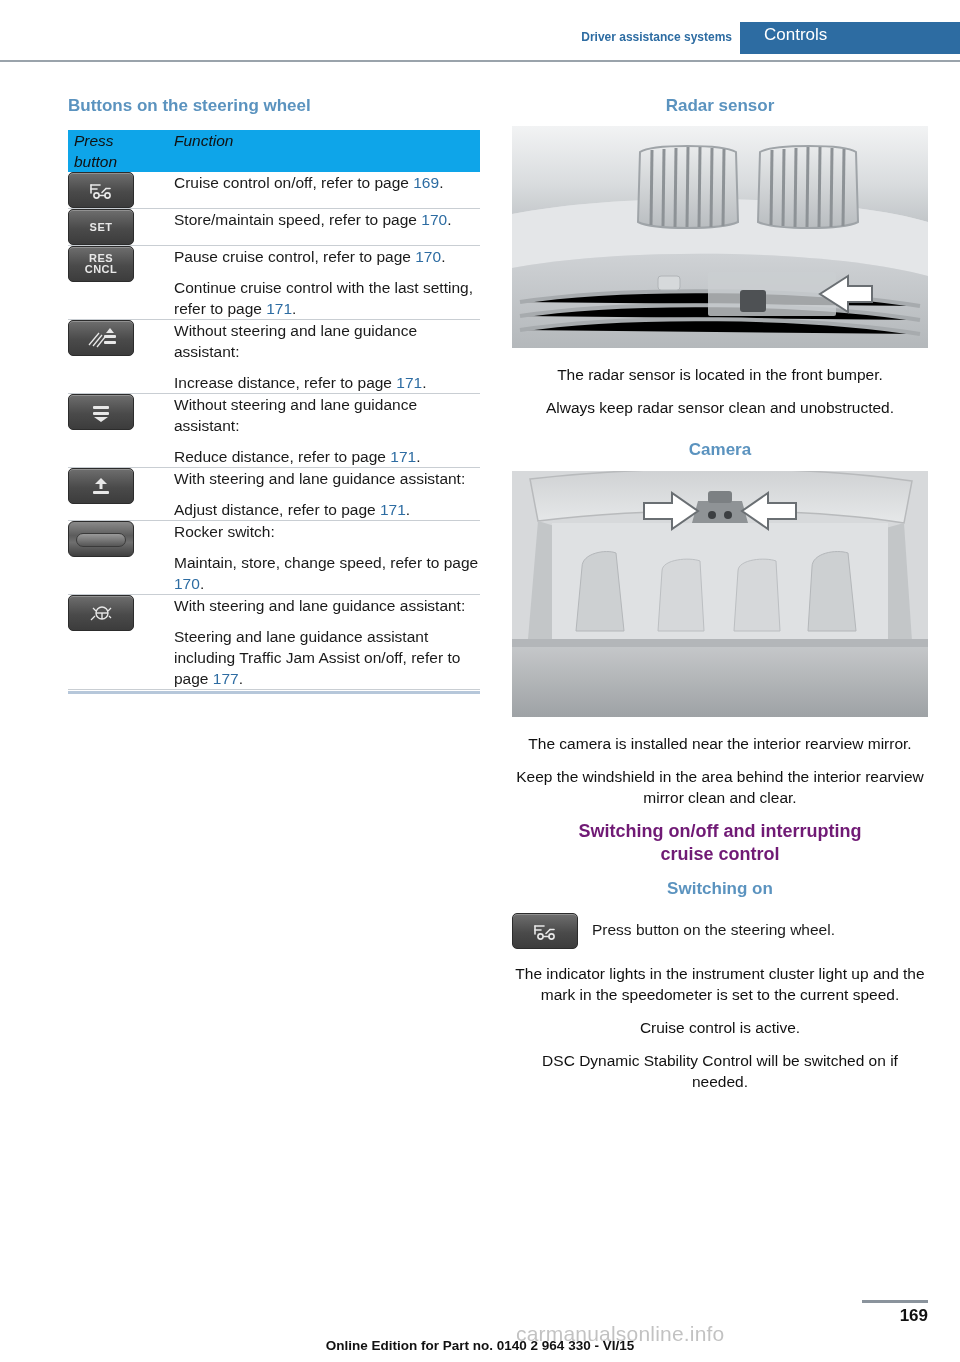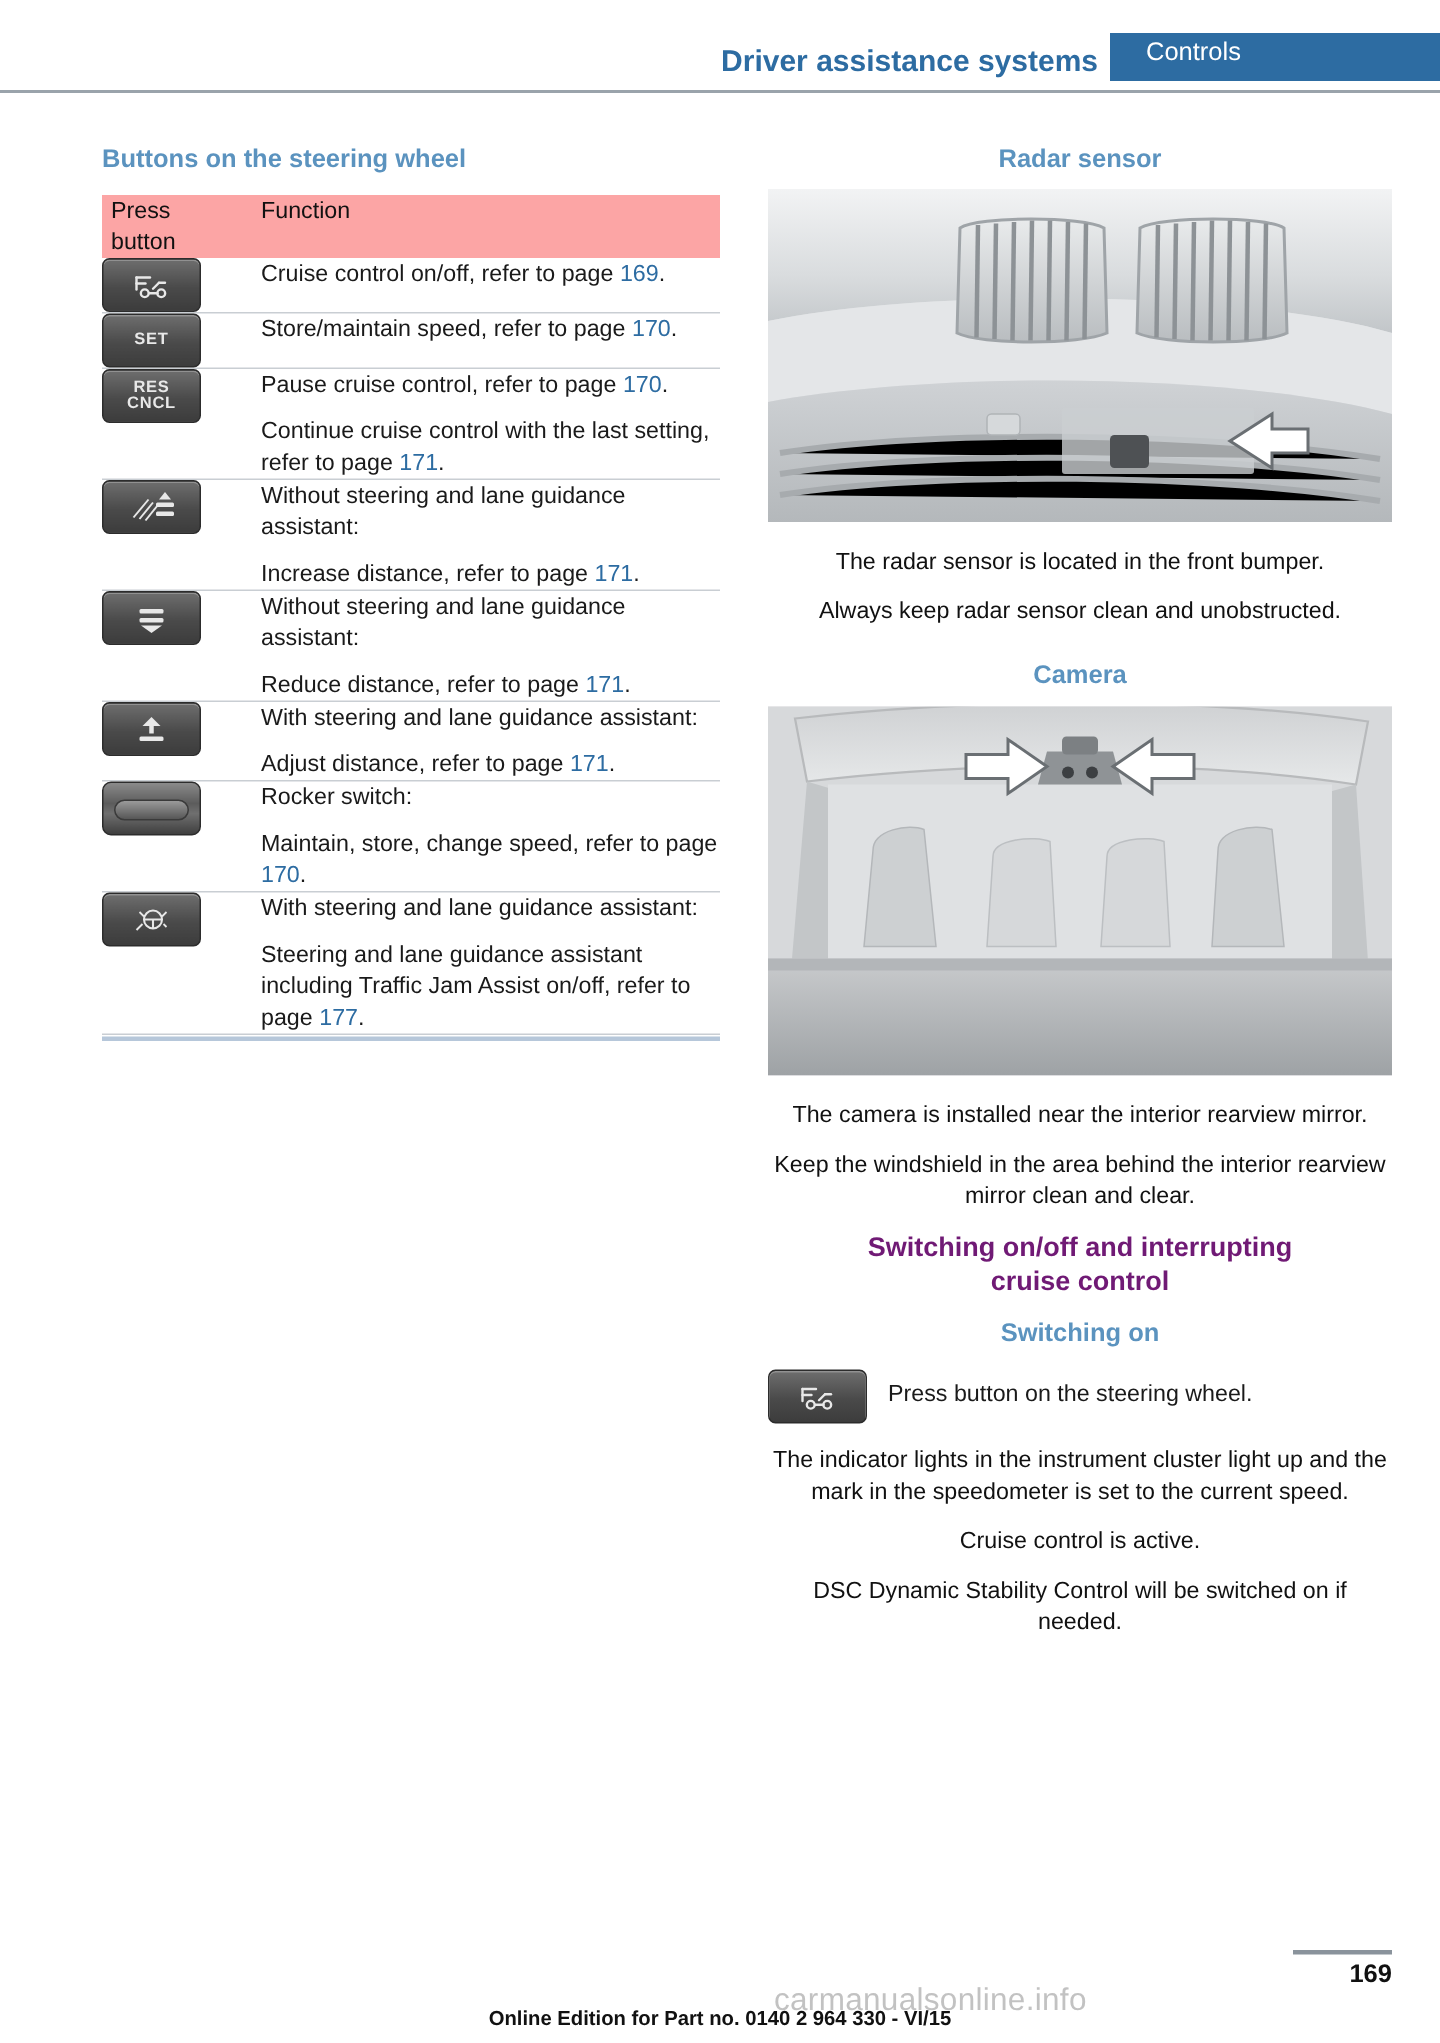--- a/index.html
+++ b/index.html
@@ -29,21 +29,21 @@
     left: 0;
     top: 60px;
     width: 960px;
     height: 2px;
     background: #9aa3ab;
   }
   .header-chapter {
     position: absolute;
     right: 228px;
     top: 30px;
-    font-size: 20px;
+    font-size: 12px;
     font-weight: bold;
     color: #2d6ca2;
     white-space: nowrap;
   }
   .header-section {
     position: absolute;
     right: 0;
     top: 22px;
     width: 220px;
     height: 32px;
@@ -110,25 +110,26 @@
   table.btable {
     border-collapse: collapse;
     width: 412px;
     table-layout: fixed;
   }
   table.btable td {
     vertical-align: top;
     padding: 0;
   }
   .thead td {
-    background: #fca5a5;
+    background: #0ea5e9;
     font-size: 15.5px;
     line-height: 21px;
     padding: 10px 0 12px 0;
     color: #111;
+    font-style: italic;
   }
   .thead td.c1 { width: 102px; padding-left: 6px; }
   .thead td.c2 { padding-left: 4px; }
 
   .brow td {
     border-bottom: 1px solid #c9ced3;
     padding: 14px 0 14px 0;
   }
   .brow td.c1 { width: 102px; padding-left: 0px; }
   .brow td.c2 { padding-left: 4px; }

